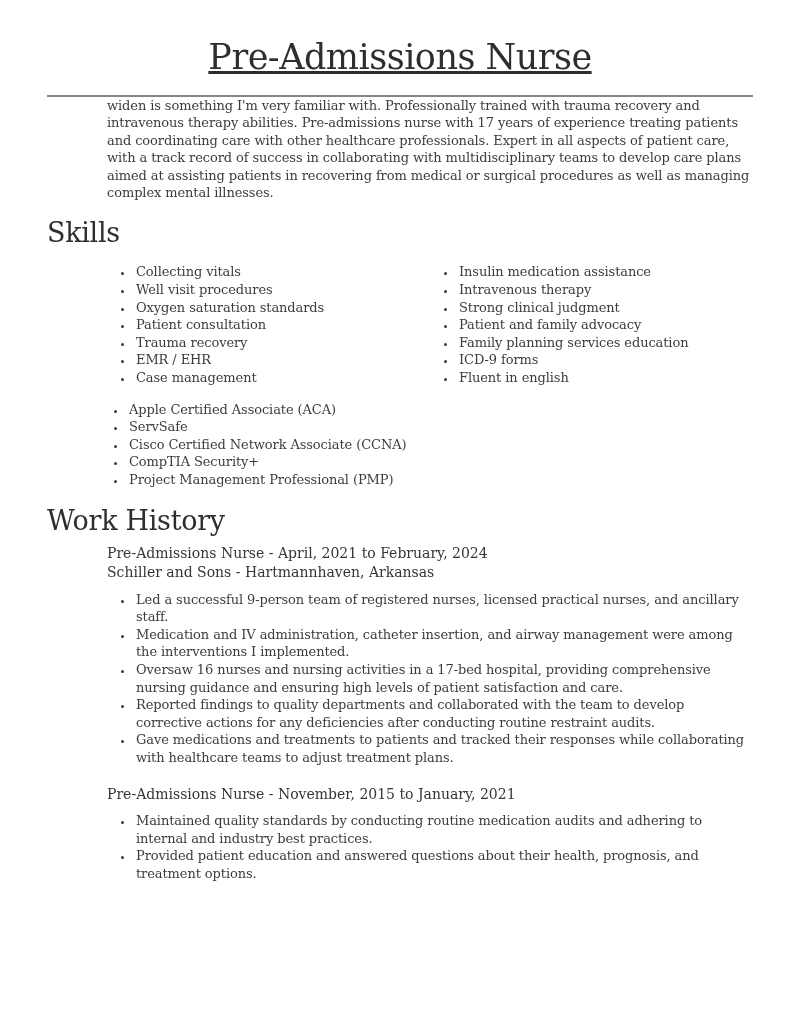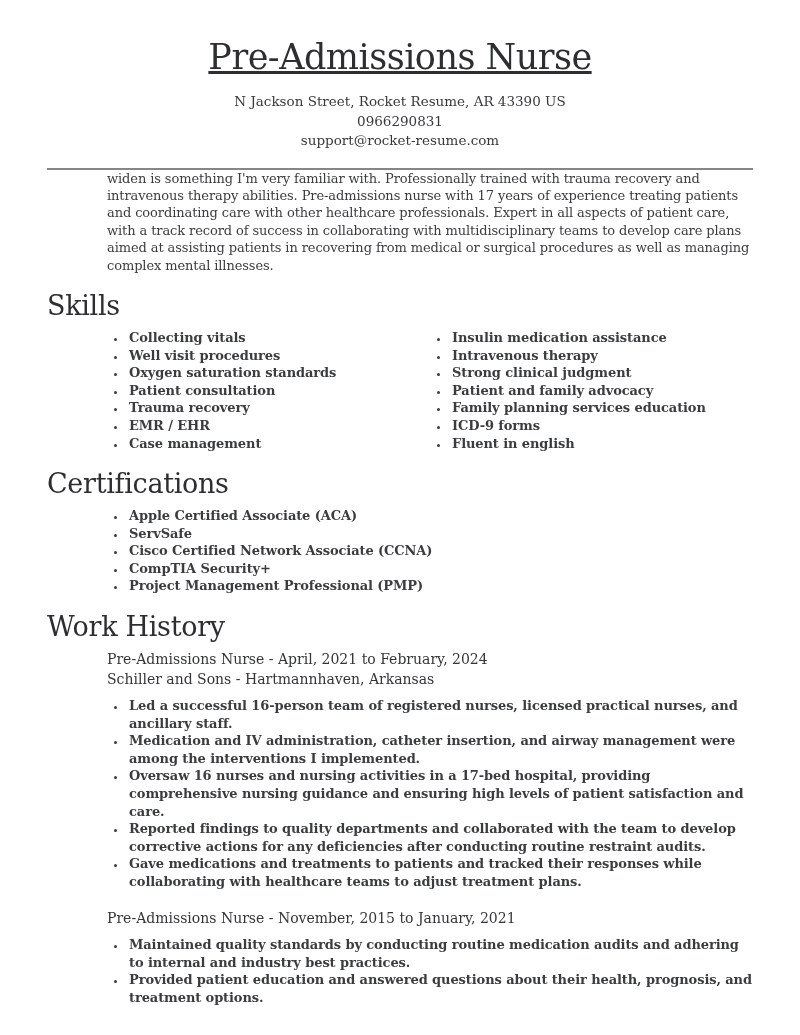--- a/index.html
+++ b/index.html
@@ -51,24 +51,23 @@
     font-size: 13px;
     line-height: 17.4px;
     letter-spacing: -0.1px;
   }
   .cols {
     display: flex;
     margin-left: 60px;
   }
   .cols ul { flex: 1 1 50%; }
   ul {
-    margin: 0;
+    margin: 7px;
     padding-left: 20px;
     list-style: disc;
-    font-weight: bold;
   }
   li {
     font-size: 13px;
     line-height: 17.6px;
     letter-spacing: -0.1px;
     padding-left: 2px;
   }
   li::marker { color: #3a3c3e; font-size: 11px; }
   .job { margin: 0 0 18px 60px; }
   .job-head {
@@ -80,25 +79,20 @@
   .job ul { margin-top: 8px; }
   section { display: block; }
 </style>
 </head>
 <body>
 
 <div class="page">
 
   <header>
     <h1 class="title">Pre-Admissions Nurse</h1>
-    <div class="contact">
-      <div>N Jackson Street, Rocket Resume, AR 43390 US</div>
-      <div>0966290831</div>
-      <div>support@rocket-resume.com</div>
-    </div>
   </header>
 
   <hr class="rule">
 
   <section>
     <p class="summary-text">widen is something I'm very familiar with. Professionally trained with trauma recovery and intravenous therapy abilities. Pre-admissions nurse with 17 years of experience treating patients and coordinating care with other healthcare professionals. Expert in all aspects of patient care, with a track record of success in collaborating with multidisciplinary teams to develop care plans aimed at assisting patients in recovering from medical or surgical procedures as well as managing complex mental illnesses.</p>
   </section>
 
   <section>
     <h2 class="section-heading">Skills</h2>
@@ -118,40 +112,39 @@
         <li>Strong clinical judgment</li>
         <li>Patient and family advocacy</li>
         <li>Family planning services education</li>
         <li>ICD-9 forms</li>
         <li>Fluent in english</li>
       </ul>
     </div>
   </section>
 
   <section>
-    <h2 class="section-heading">Certifications</h2>
     <ul class="indent">
       <li>Apple Certified Associate (ACA)</li>
       <li>ServSafe</li>
       <li>Cisco Certified Network Associate (CCNA)</li>
       <li>CompTIA Security+</li>
       <li>Project Management Professional (PMP)</li>
     </ul>
   </section>
 
   <section>
     <h2 class="section-heading">Work History</h2>
 
     <div class="job">
       <div class="job-head">
         <div>Pre-Admissions Nurse - April, 2021 to February, 2024</div>
         <div>Schiller and Sons - Hartmannhaven, Arkansas</div>
       </div>
       <ul>
-        <li>Led a successful 16-person team of registered nurses, licensed practical nurses, and ancillary staff.</li>
+        <li>Led a successful 9-person team of registered nurses, licensed practical nurses, and ancillary staff.</li>
         <li>Medication and IV administration, catheter insertion, and airway management were among the interventions I implemented.</li>
         <li>Oversaw 16 nurses and nursing activities in a 17-bed hospital, providing comprehensive nursing guidance and ensuring high levels of patient satisfaction and care.</li>
         <li>Reported findings to quality departments and collaborated with the team to develop corrective actions for any deficiencies after conducting routine restraint audits.</li>
         <li>Gave medications and treatments to patients and tracked their responses while collaborating with healthcare teams to adjust treatment plans.</li>
       </ul>
     </div>
 
     <div class="job">
       <div class="job-head">
         <div>Pre-Admissions Nurse - November, 2015 to January, 2021</div>

